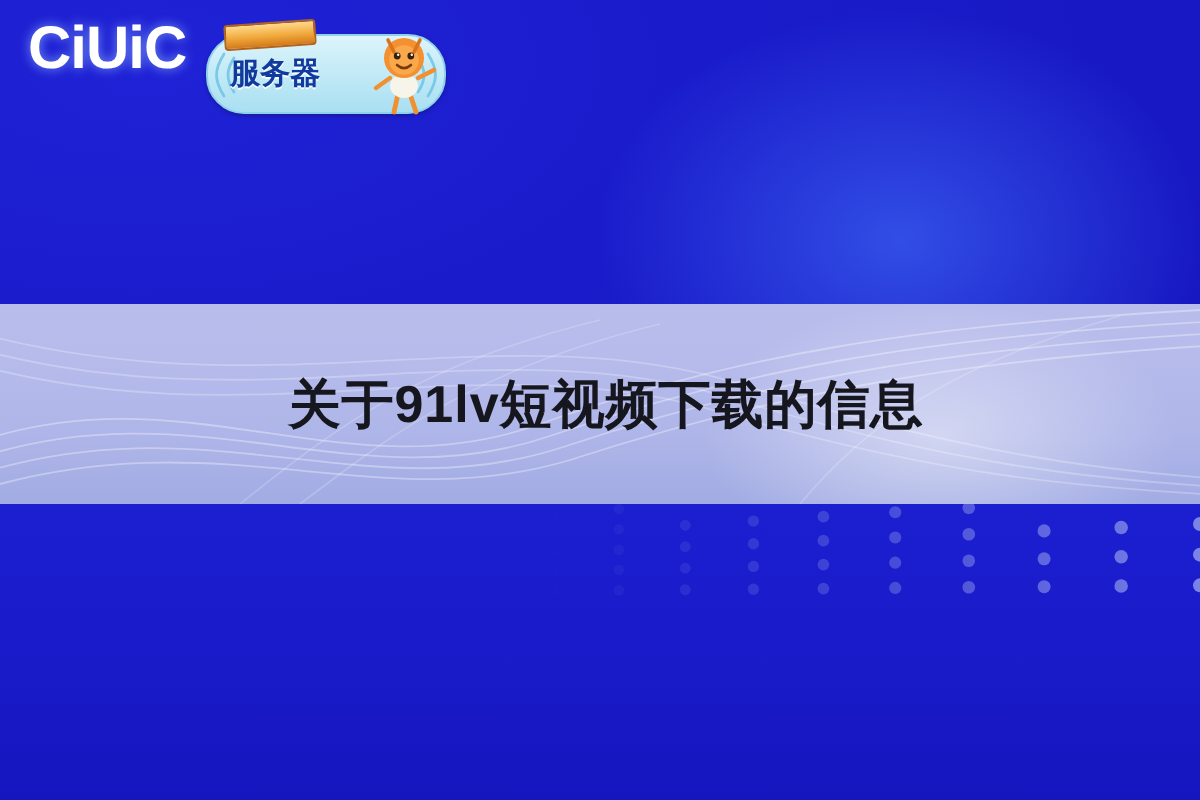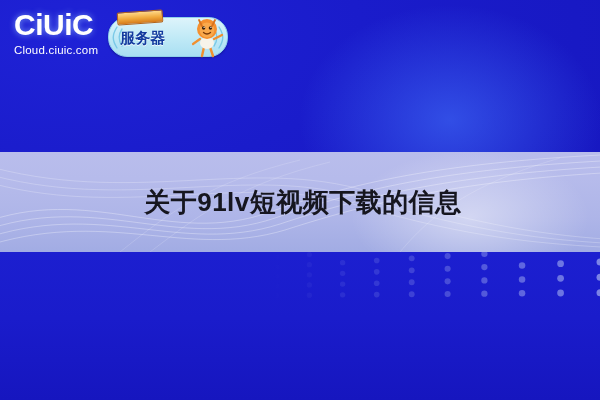--- a/index.html
+++ b/index.html
@@ -97,20 +97,21 @@
     top: 8px;
     display: flex;
     align-items: flex-start;
     z-index: 6;
   }
   .logo-block {
     display: flex;
     flex-direction: column;
     align-items: flex-start;
     padding-top: 2px;
+    gap: 24px;
   }
   .logo-word {
     font-size: 30px;
     font-weight: bold;
     line-height: 1;
     color: #ffffff;
     letter-spacing: -0.5px;
     text-shadow: 0 0 6px rgba(150,190,255,0.75);
   }
   .logo-sub {
@@ -419,21 +420,20 @@
         <circle cx="185.42" cy="304.14" r="2.25" opacity="0.638"></circle>
         <circle cx="215.05" cy="304.42" r="2.34" opacity="0.664"></circle>
         <circle cx="245.59" cy="304.70" r="2.43" opacity="0.691"></circle>
         <circle cx="277.02" cy="305.00" r="2.52" opacity="0.718"></circle>
       </g>
   </svg>
 
   <div class="header">
     <div class="logo-block">
       <div class="logo-word">CiUiC</div>
-      <div class="logo-sub">Cloud.ciuic.com</div>
     </div>
 
     <div class="badge">
       <div class="badge-ribbon"></div>
       <svg class="badge-arcs" viewBox="0 0 118 38">
         <g fill="none" stroke="#6fc4e4" stroke-width="1.4" stroke-linecap="round" opacity="0.85">
           <path d="M8,9 C 3,17 3,22 8,30"></path>
           <path d="M13,11 C 9,17 9,22 13,28"></path>
           <path d="M110,9 C 115,17 115,22 110,30"></path>
           <path d="M105,11 C 109,17 109,22 105,28"></path>

